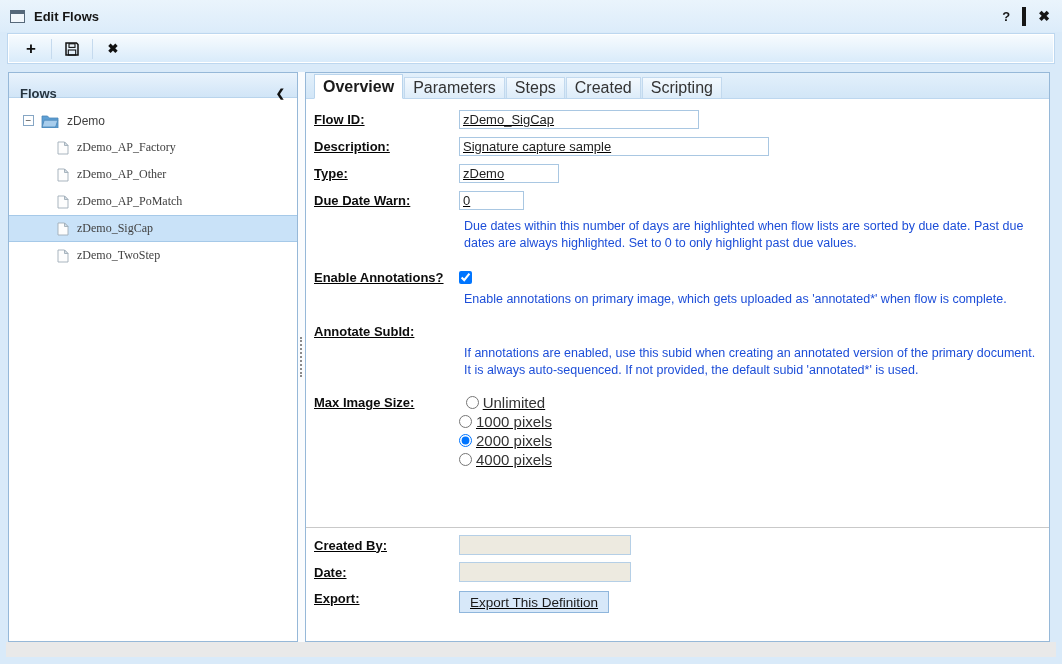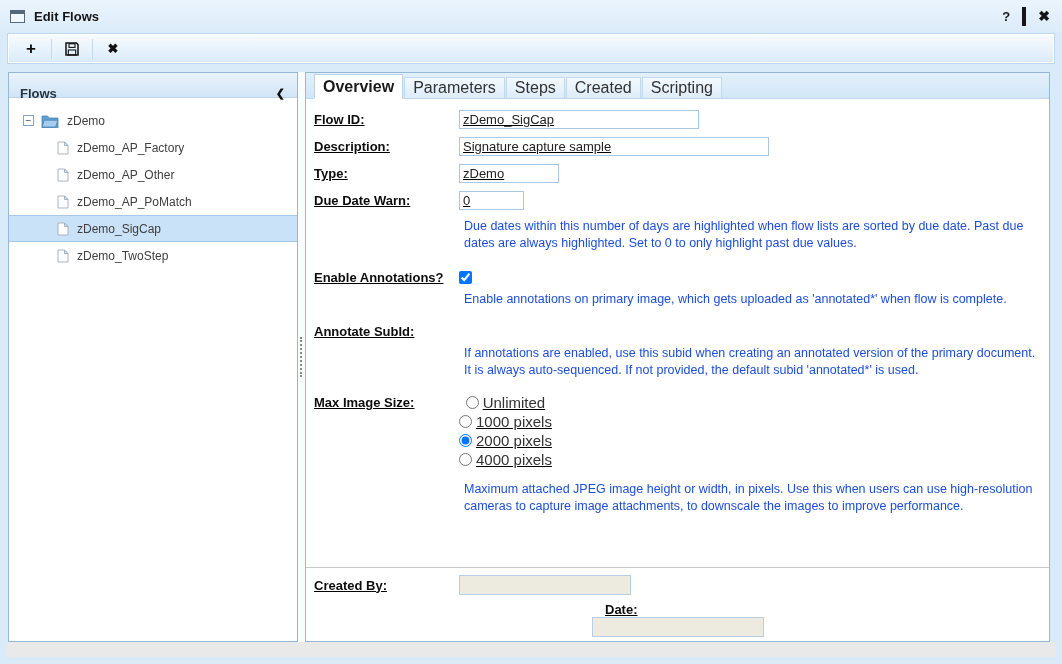--- a/index.html
+++ b/index.html
@@ -78,21 +78,21 @@
     border-bottom: 1px solid #b9d4ec;
     display: flex; align-items: center;
     padding: 16px 12px 0 11px;
     font-weight: bold; font-size: 13px; color: #26343f;
     flex-shrink: 0;
   }
   .collapse-arrow { margin-left: auto; font-size: 11px; font-weight: bold; color: #111; cursor: pointer; }
   .tree { padding-top: 9px; font-size: 12px; color: #404040; }
   .tree-row { height: 27px; display: flex; align-items: center; cursor: pointer; }
   .row-root { padding-left: 14px; }
-  .row-child { padding-left: 48px; }
+  .row-child { padding-left: 48px; font-family: Liberation Serif, serif; }
   .row-selected {
     background: #c9e2f8;
     border-top: 1px solid #a6c9e8;
     border-bottom: 1px solid #a6c9e8;
   }
   .toggle-box {
     width: 11px; height: 11px;
     border: 1px solid #86a6c4; background: #fff;
     display: flex; align-items: center; justify-content: center;
     font-size: 10px; line-height: 9px; color: #444;
@@ -339,30 +339,29 @@
             <input type="radio" name="maximgsize" checked="" style="">
             <span>2000 pixels</span>
           </div>
           <div class="radio-row">
             <input type="radio" name="maximgsize" style="">
             <span>4000 pixels</span>
           </div>
         </div>
       </div>
 
-      <div class="help" style="margin-top:6px;">Maximum attached JPEG image height or width, in pixels. Use this when users can use high-resolution cameras to capture image attachments, to downscale the images to improve performance.</div>
 
       <div class="divider"></div>
 
       <div class="frow" style="margin-bottom:7px;">
         <span class="flabel">Created By:</span>
         <input class="tbox disabled-box" type="text" disabled="" value="" style="">
       </div>
 
-      <div class="frow" style="margin-bottom:9px;flex-direction:column;">
+      <div class="frow" style="margin-bottom:9px;">
         <span class="flabel">Date:</span>
         <input class="tbox disabled-box" type="text" disabled="" value="" style="">
       </div>
 
       <div class="frow" style="align-items:flex-start;">
         <span class="flabel">Export:</span>
         <button class="export-btn">Export This Definition</button>
       </div>
 
     </div>

